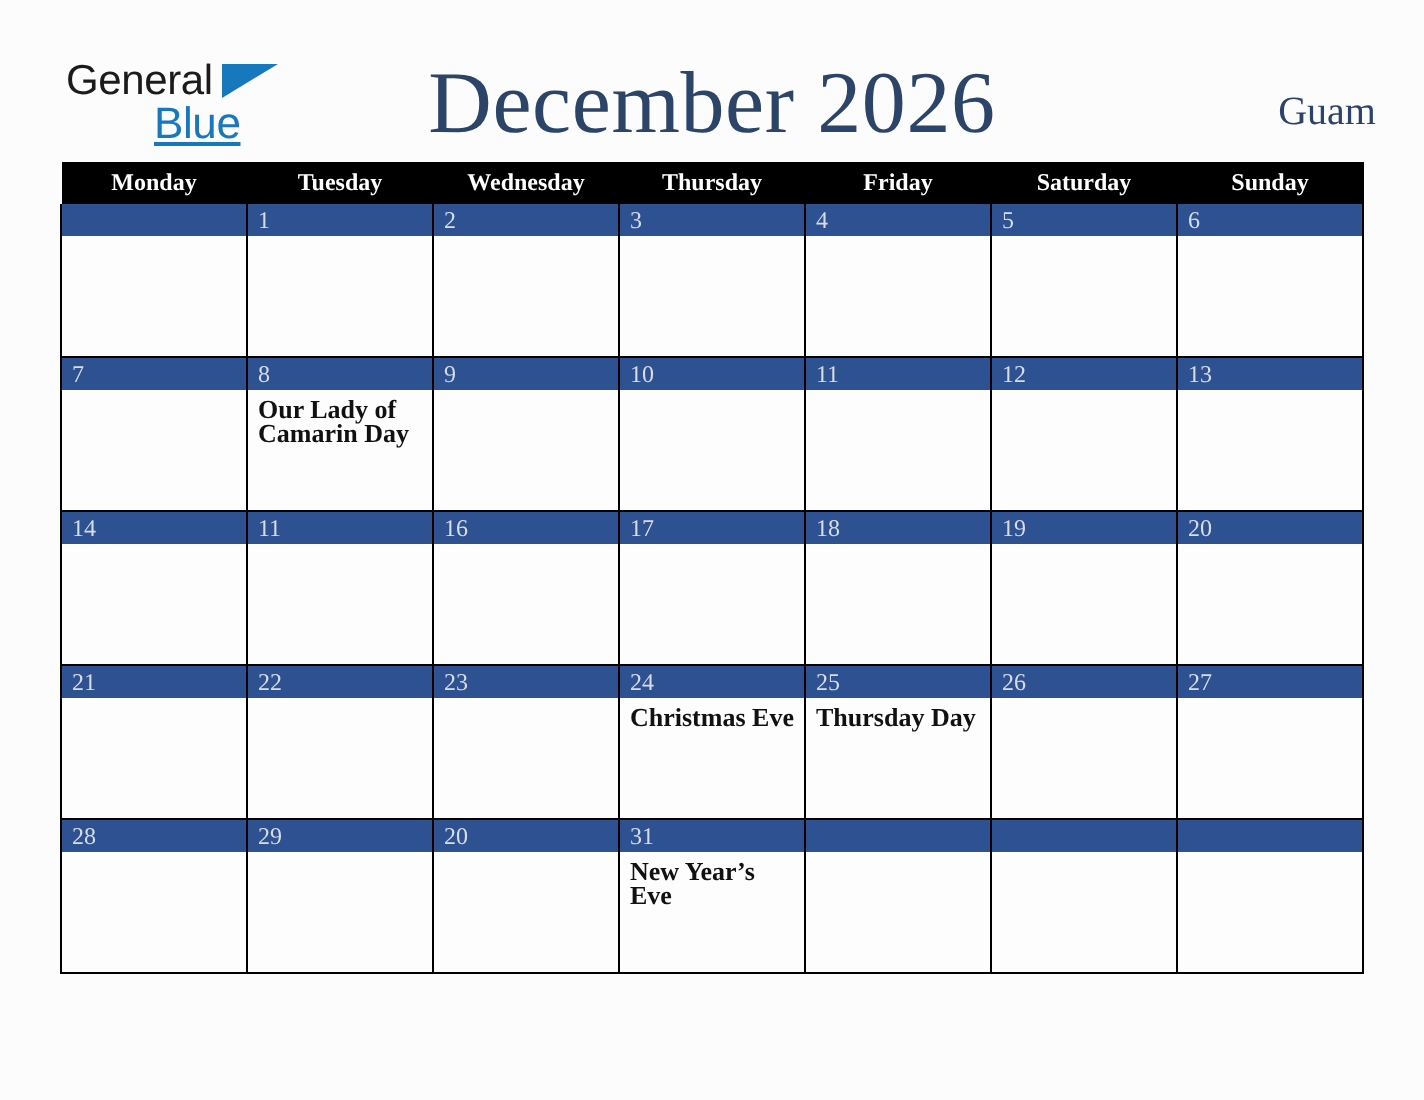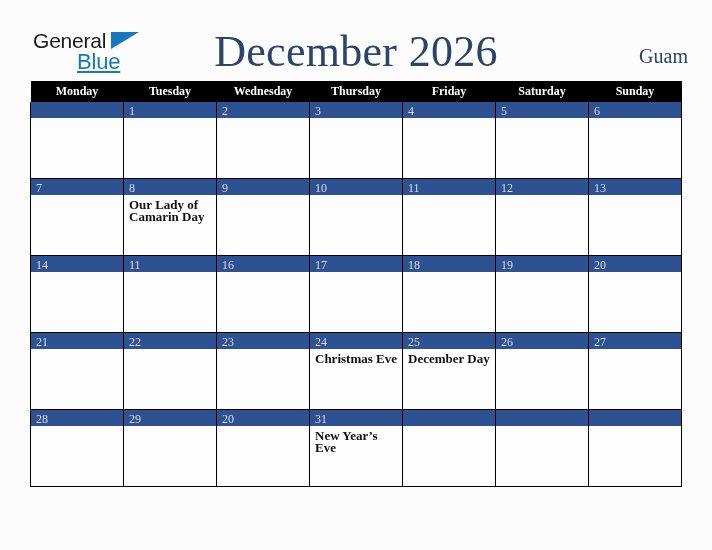--- a/index.html
+++ b/index.html
@@ -335,21 +335,21 @@
             <div class="daybar"><span class="daynum">24</span></div>
             <div class="events">
               <div class="event">Christmas Eve</div>
             </div>
           </div>
         </td>
         <td>
           <div class="cell-inner">
             <div class="daybar"><span class="daynum">25</span></div>
             <div class="events">
-              <div class="event">December Day</div>
+              <div class="event">Thursday Day</div>
             </div>
           </div>
         </td>
         <td>
           <div class="cell-inner">
             <div class="daybar"><span class="daynum">26</span></div>
             <div class="events"></div>
           </div>
         </td>
         <td>

